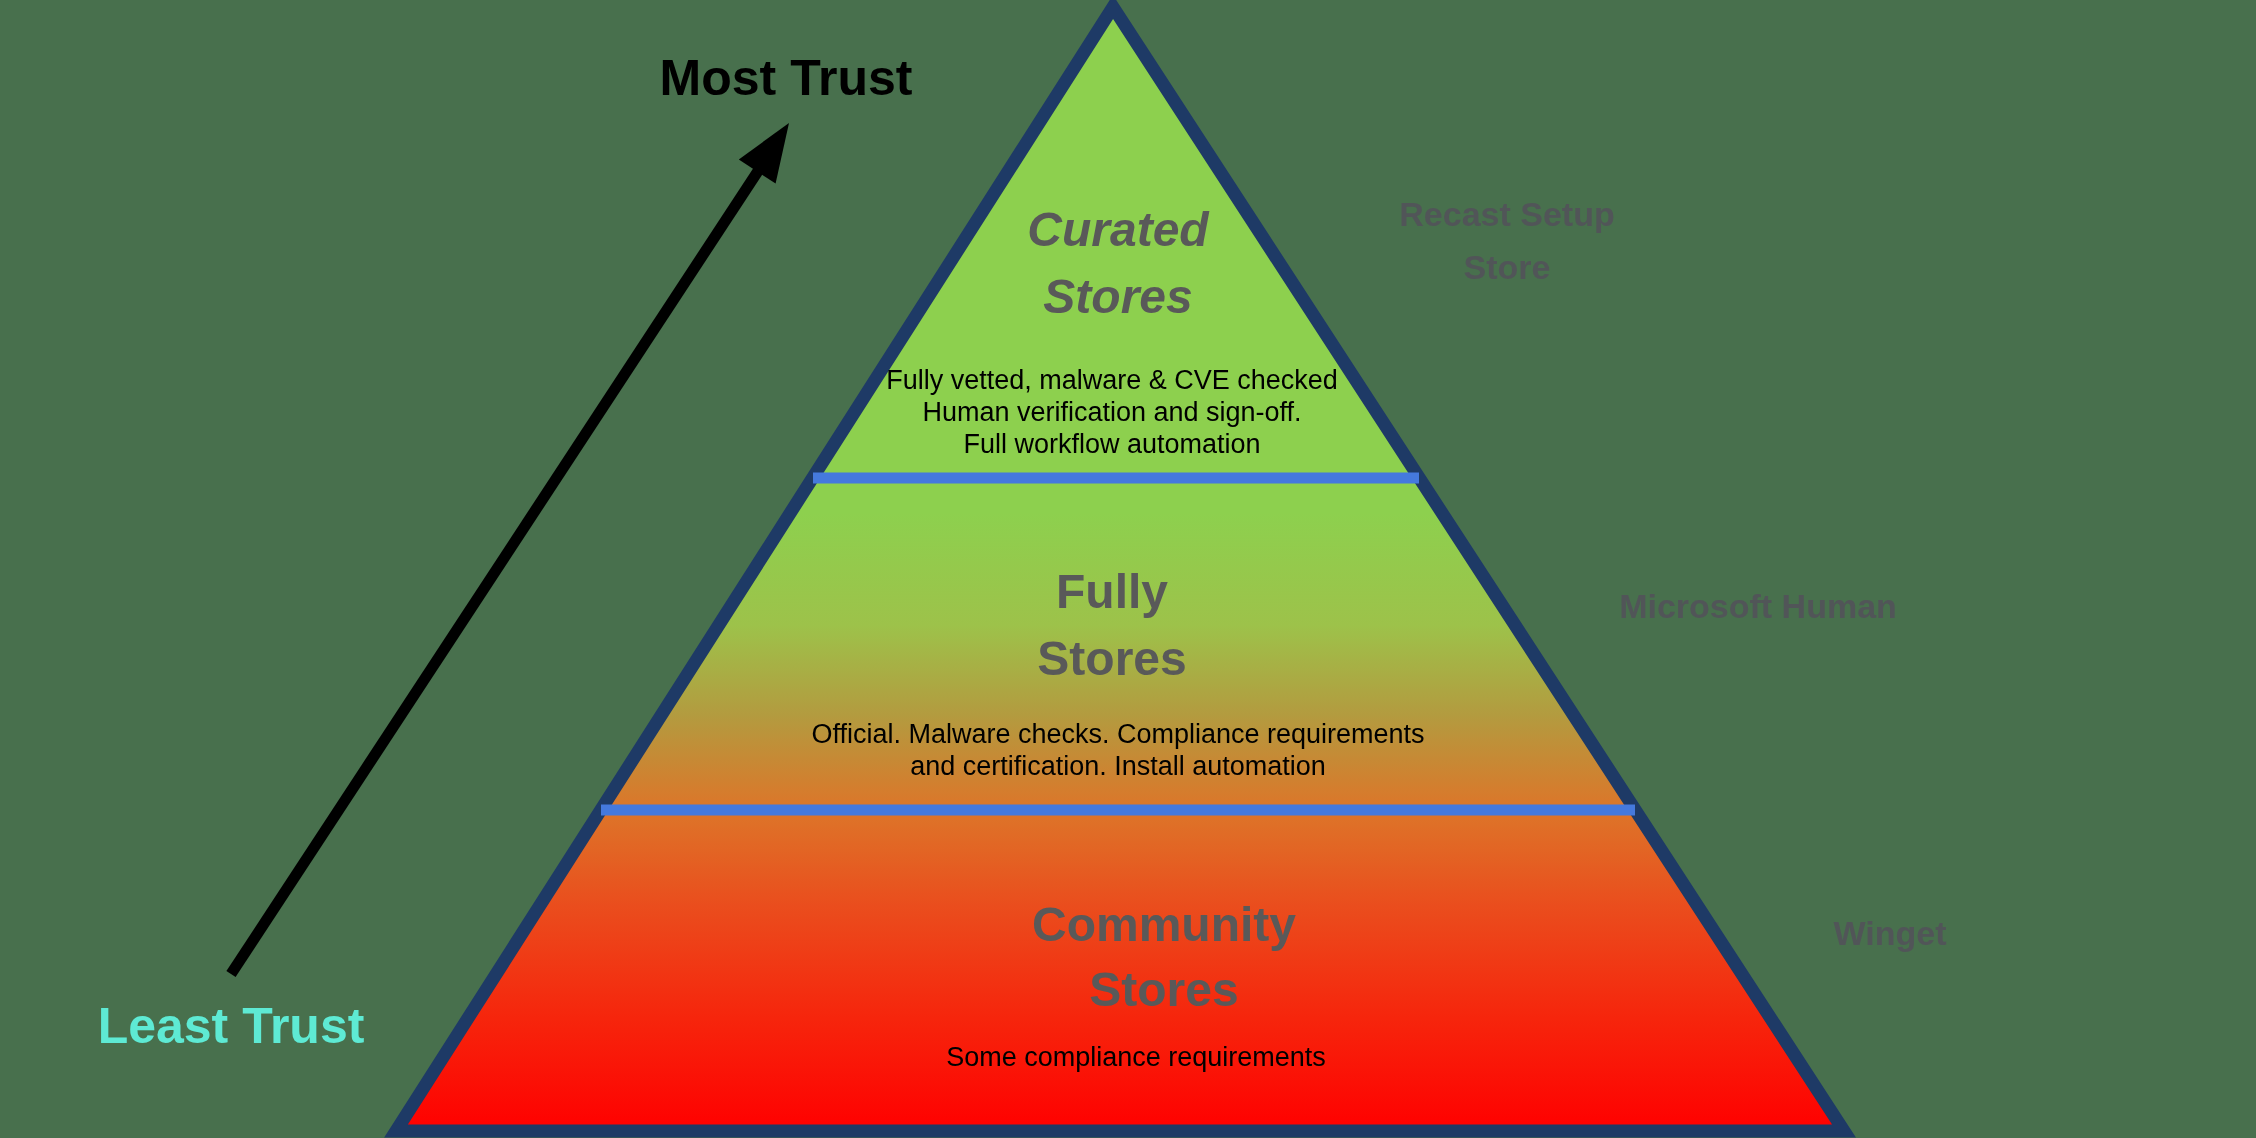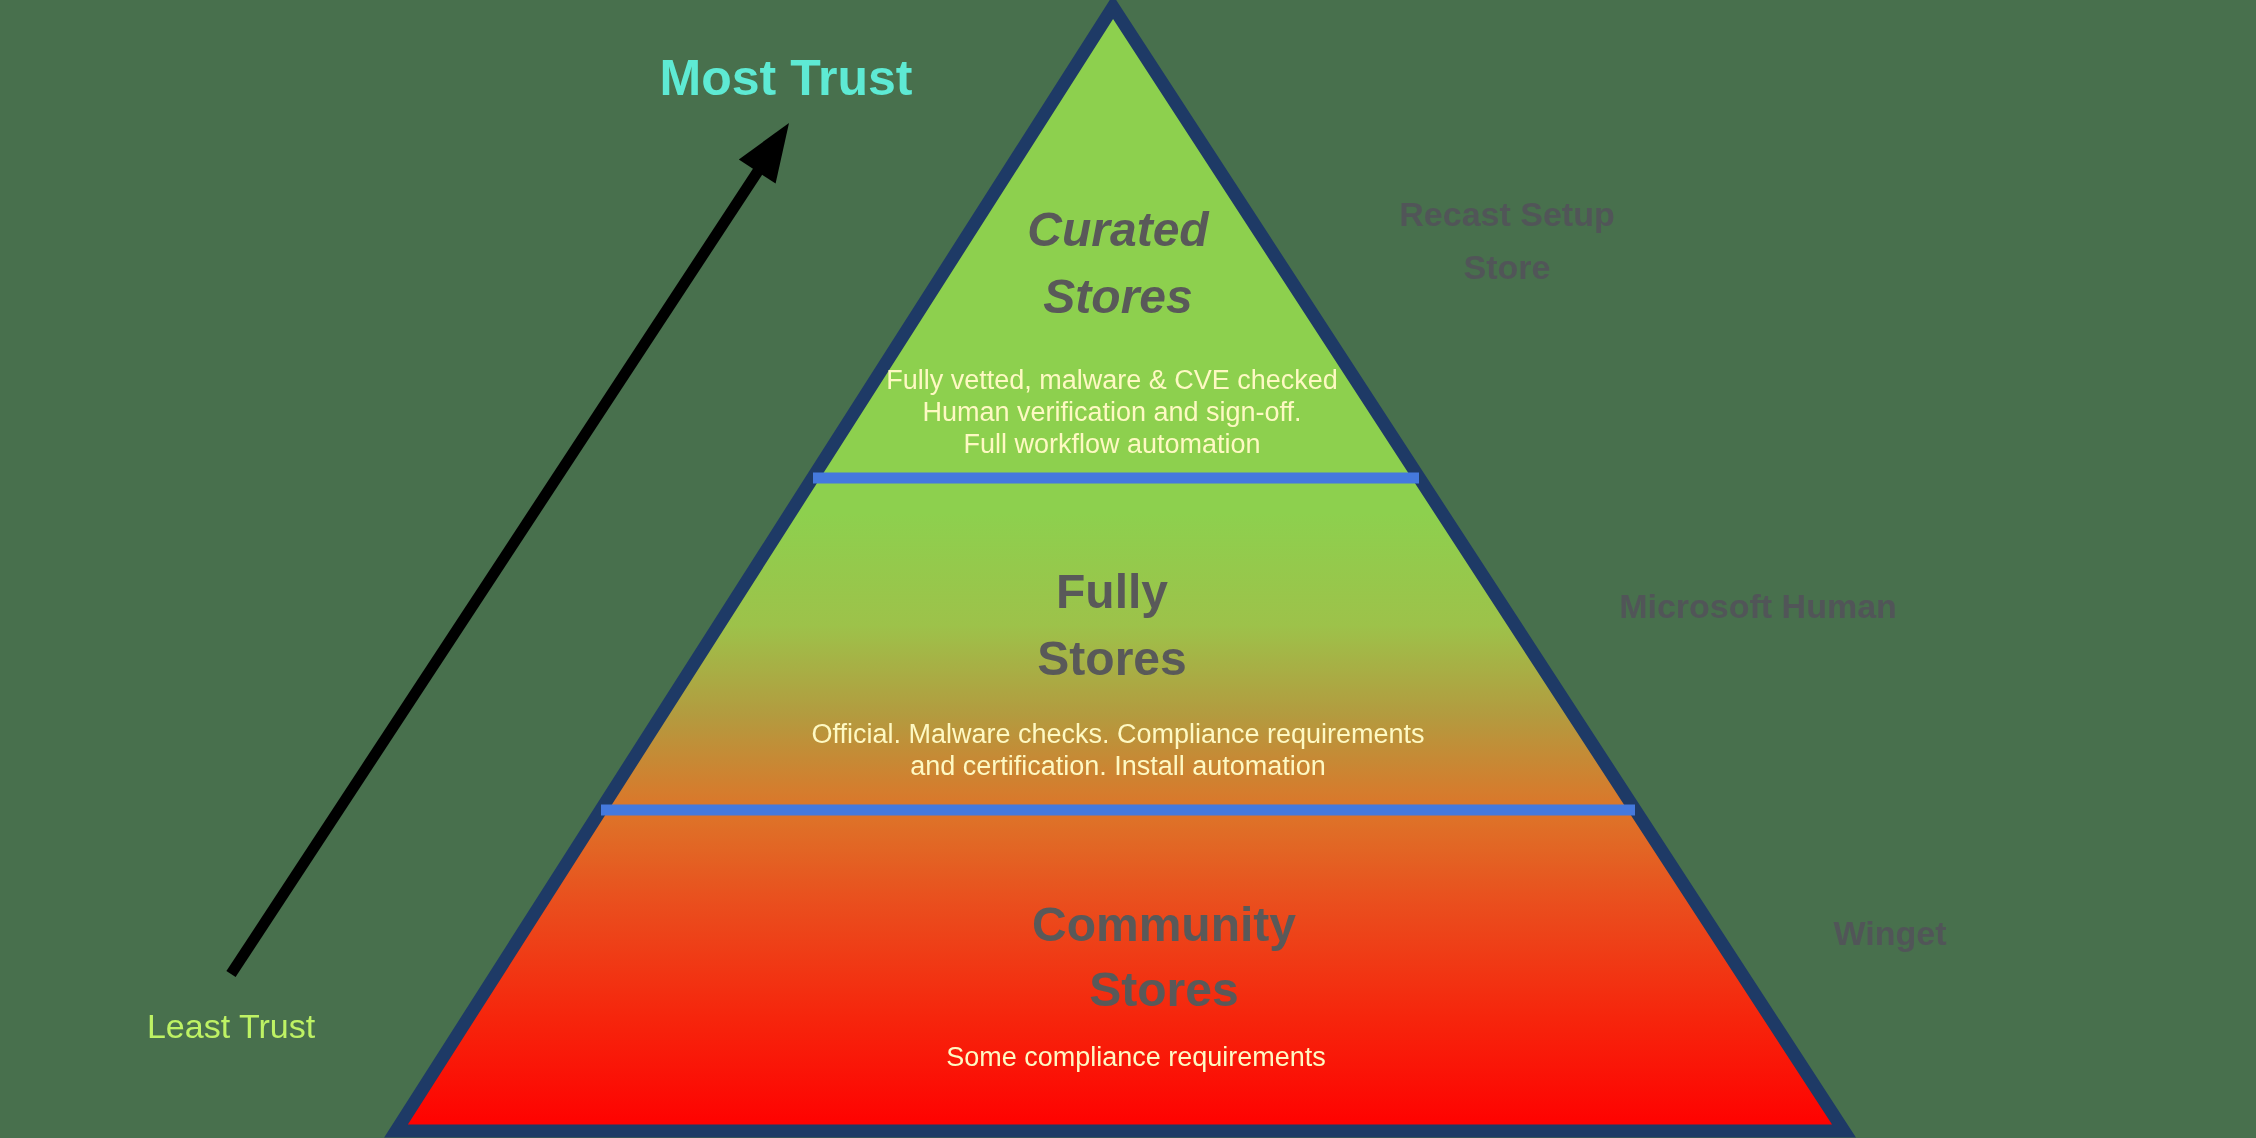--- a/index.html
+++ b/index.html
@@ -20,37 +20,37 @@
   }
   .level-title{
     font-size:48px;
     font-weight:700;
     line-height:67px;
     color:#595959;
   }
   .level-desc{
     font-size:27px;
     line-height:32px;
-    color:#fef9c3;
+    color:#000000;
   }
   .side-label{
     font-size:34px;
     font-weight:700;
     line-height:53px;
     color:#515558;
   }
   .trust-most{
     font-size:50px;
     font-weight:700;
-    color:#5eead4;
+    color:#000000;
   }
   .trust-least{
-    font-size:34px;
-    font-weight:400;
-    color:#bef264;
+    font-size:50px;
+    font-weight:700;
+    color:#5eead4;
   }
 </style>
 </head>
 <body>
 
 <div class="stage">
 
   <svg width="2256" height="1138" viewBox="0 0 2256 1138">
     <defs>
       <linearGradient id="pyrGrad" x1="0" y1="0" x2="0" y2="1">

